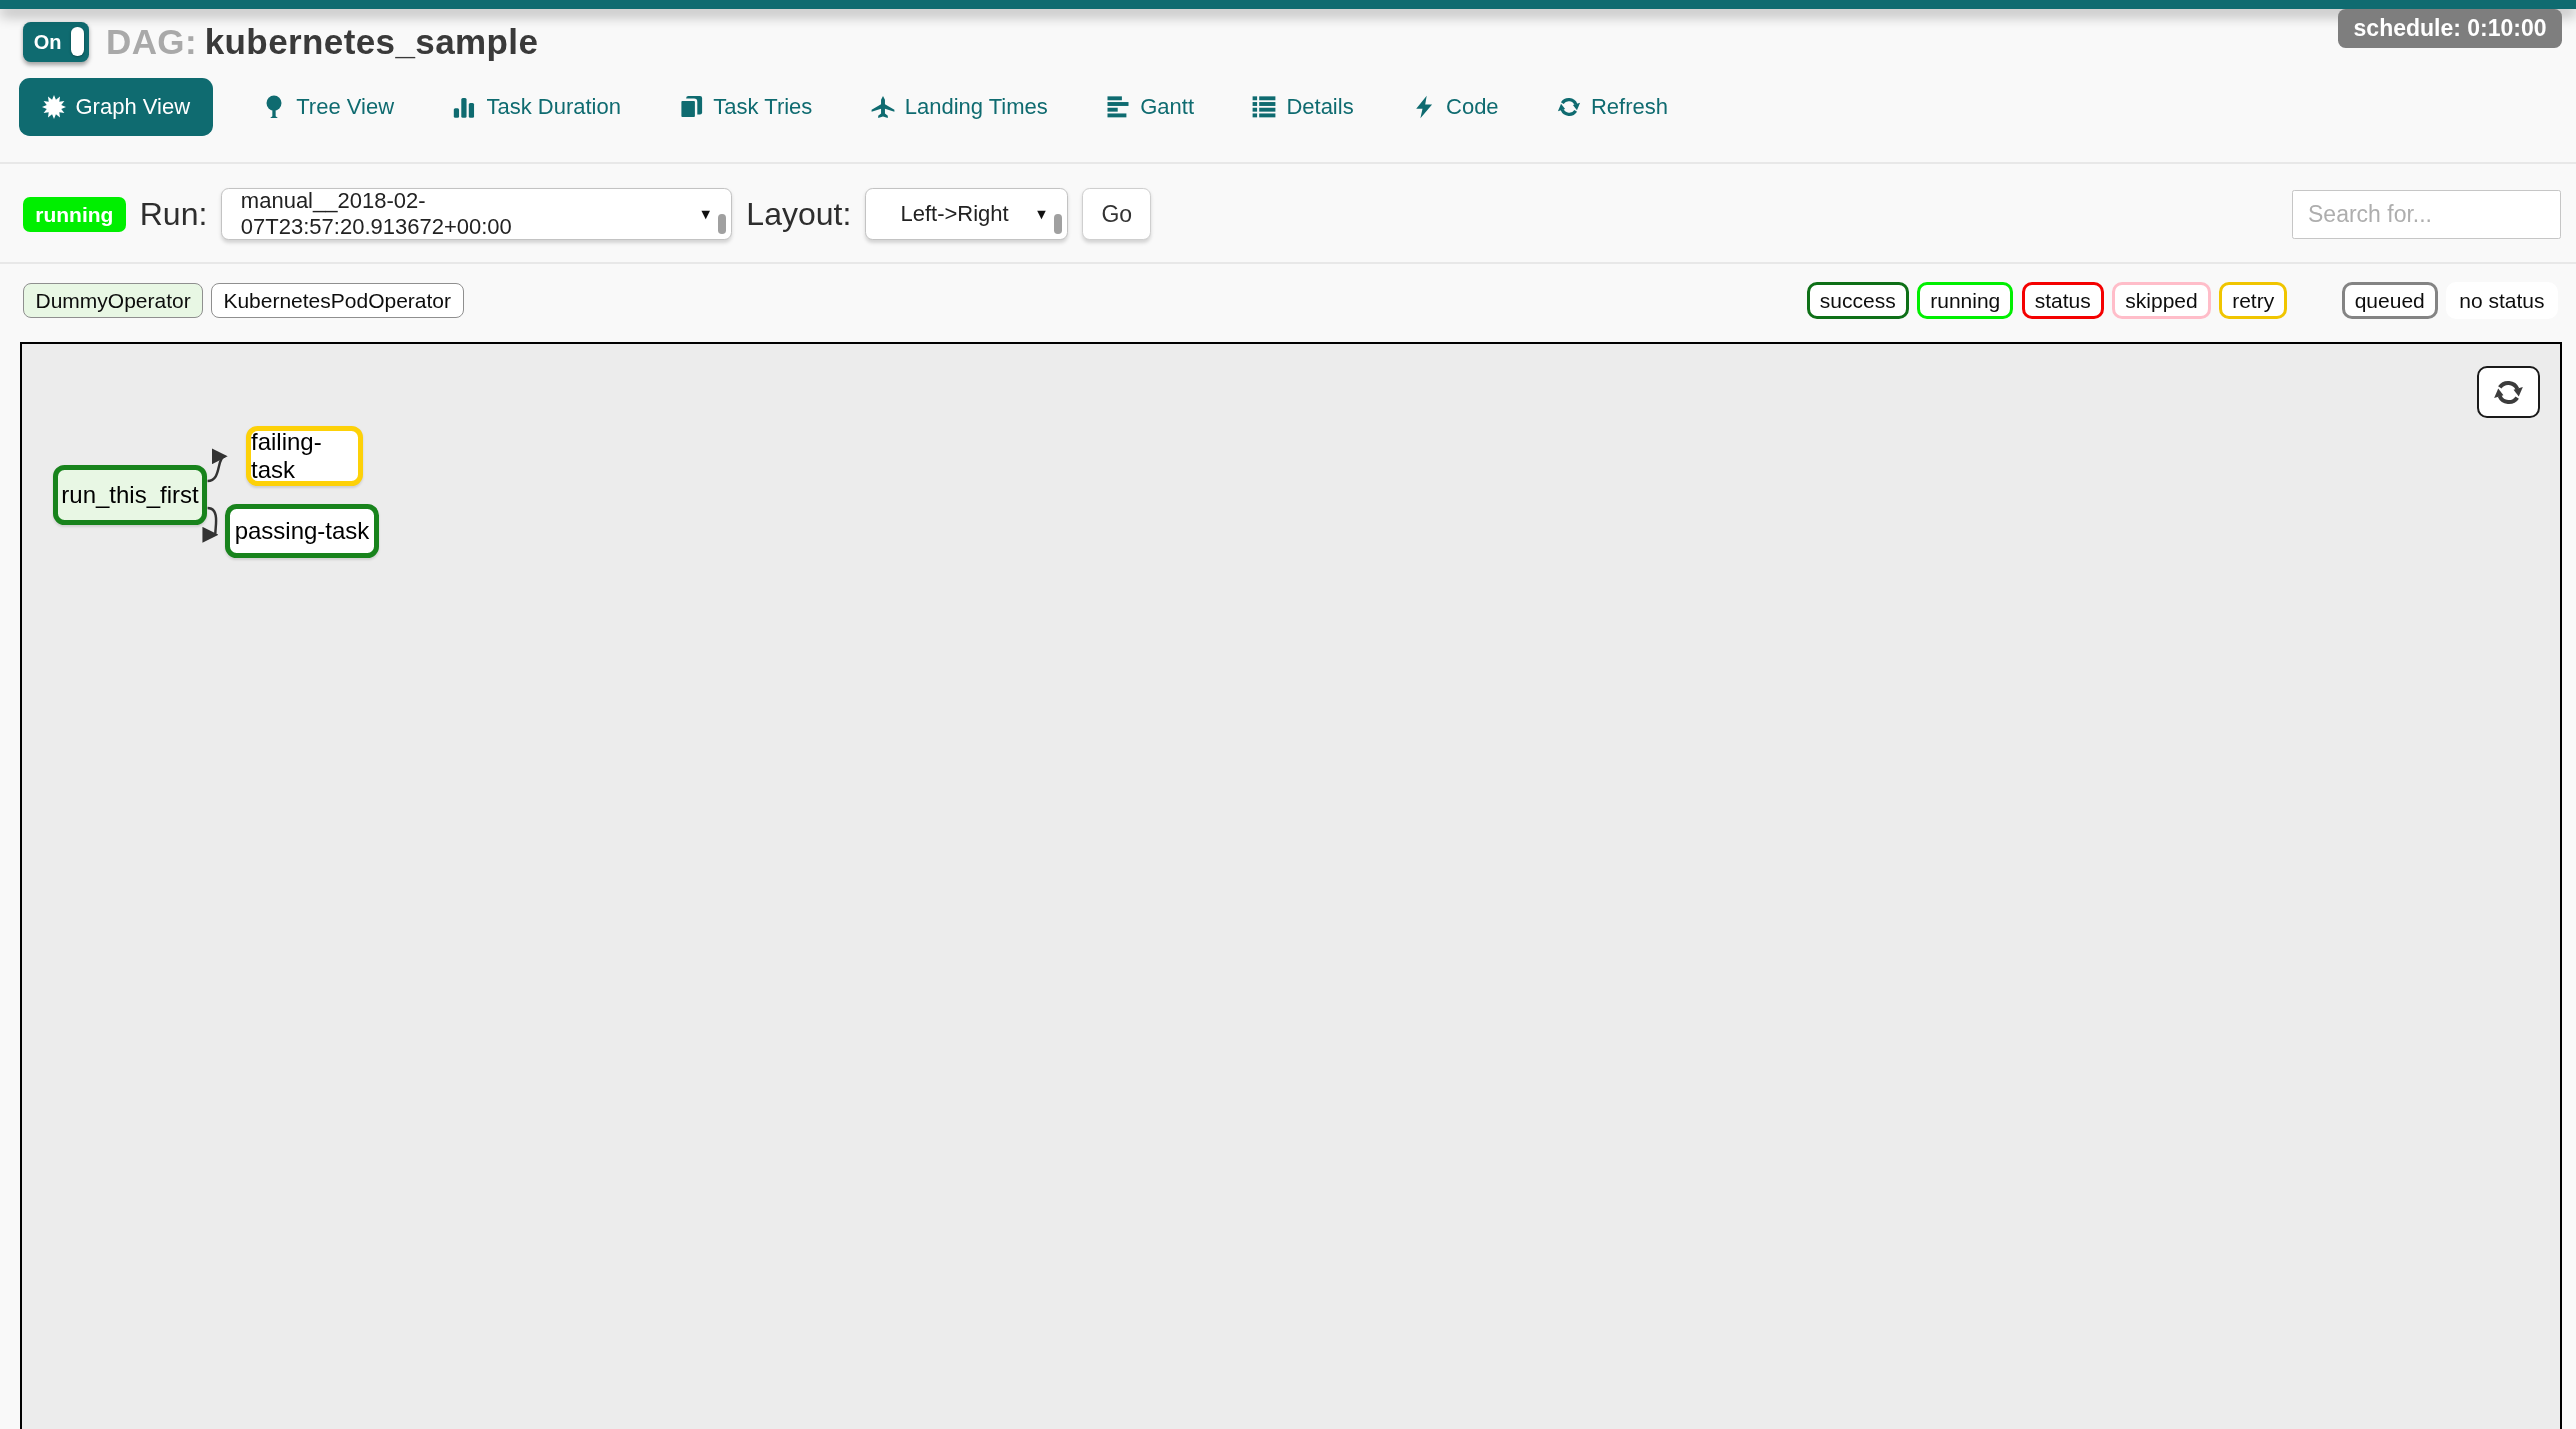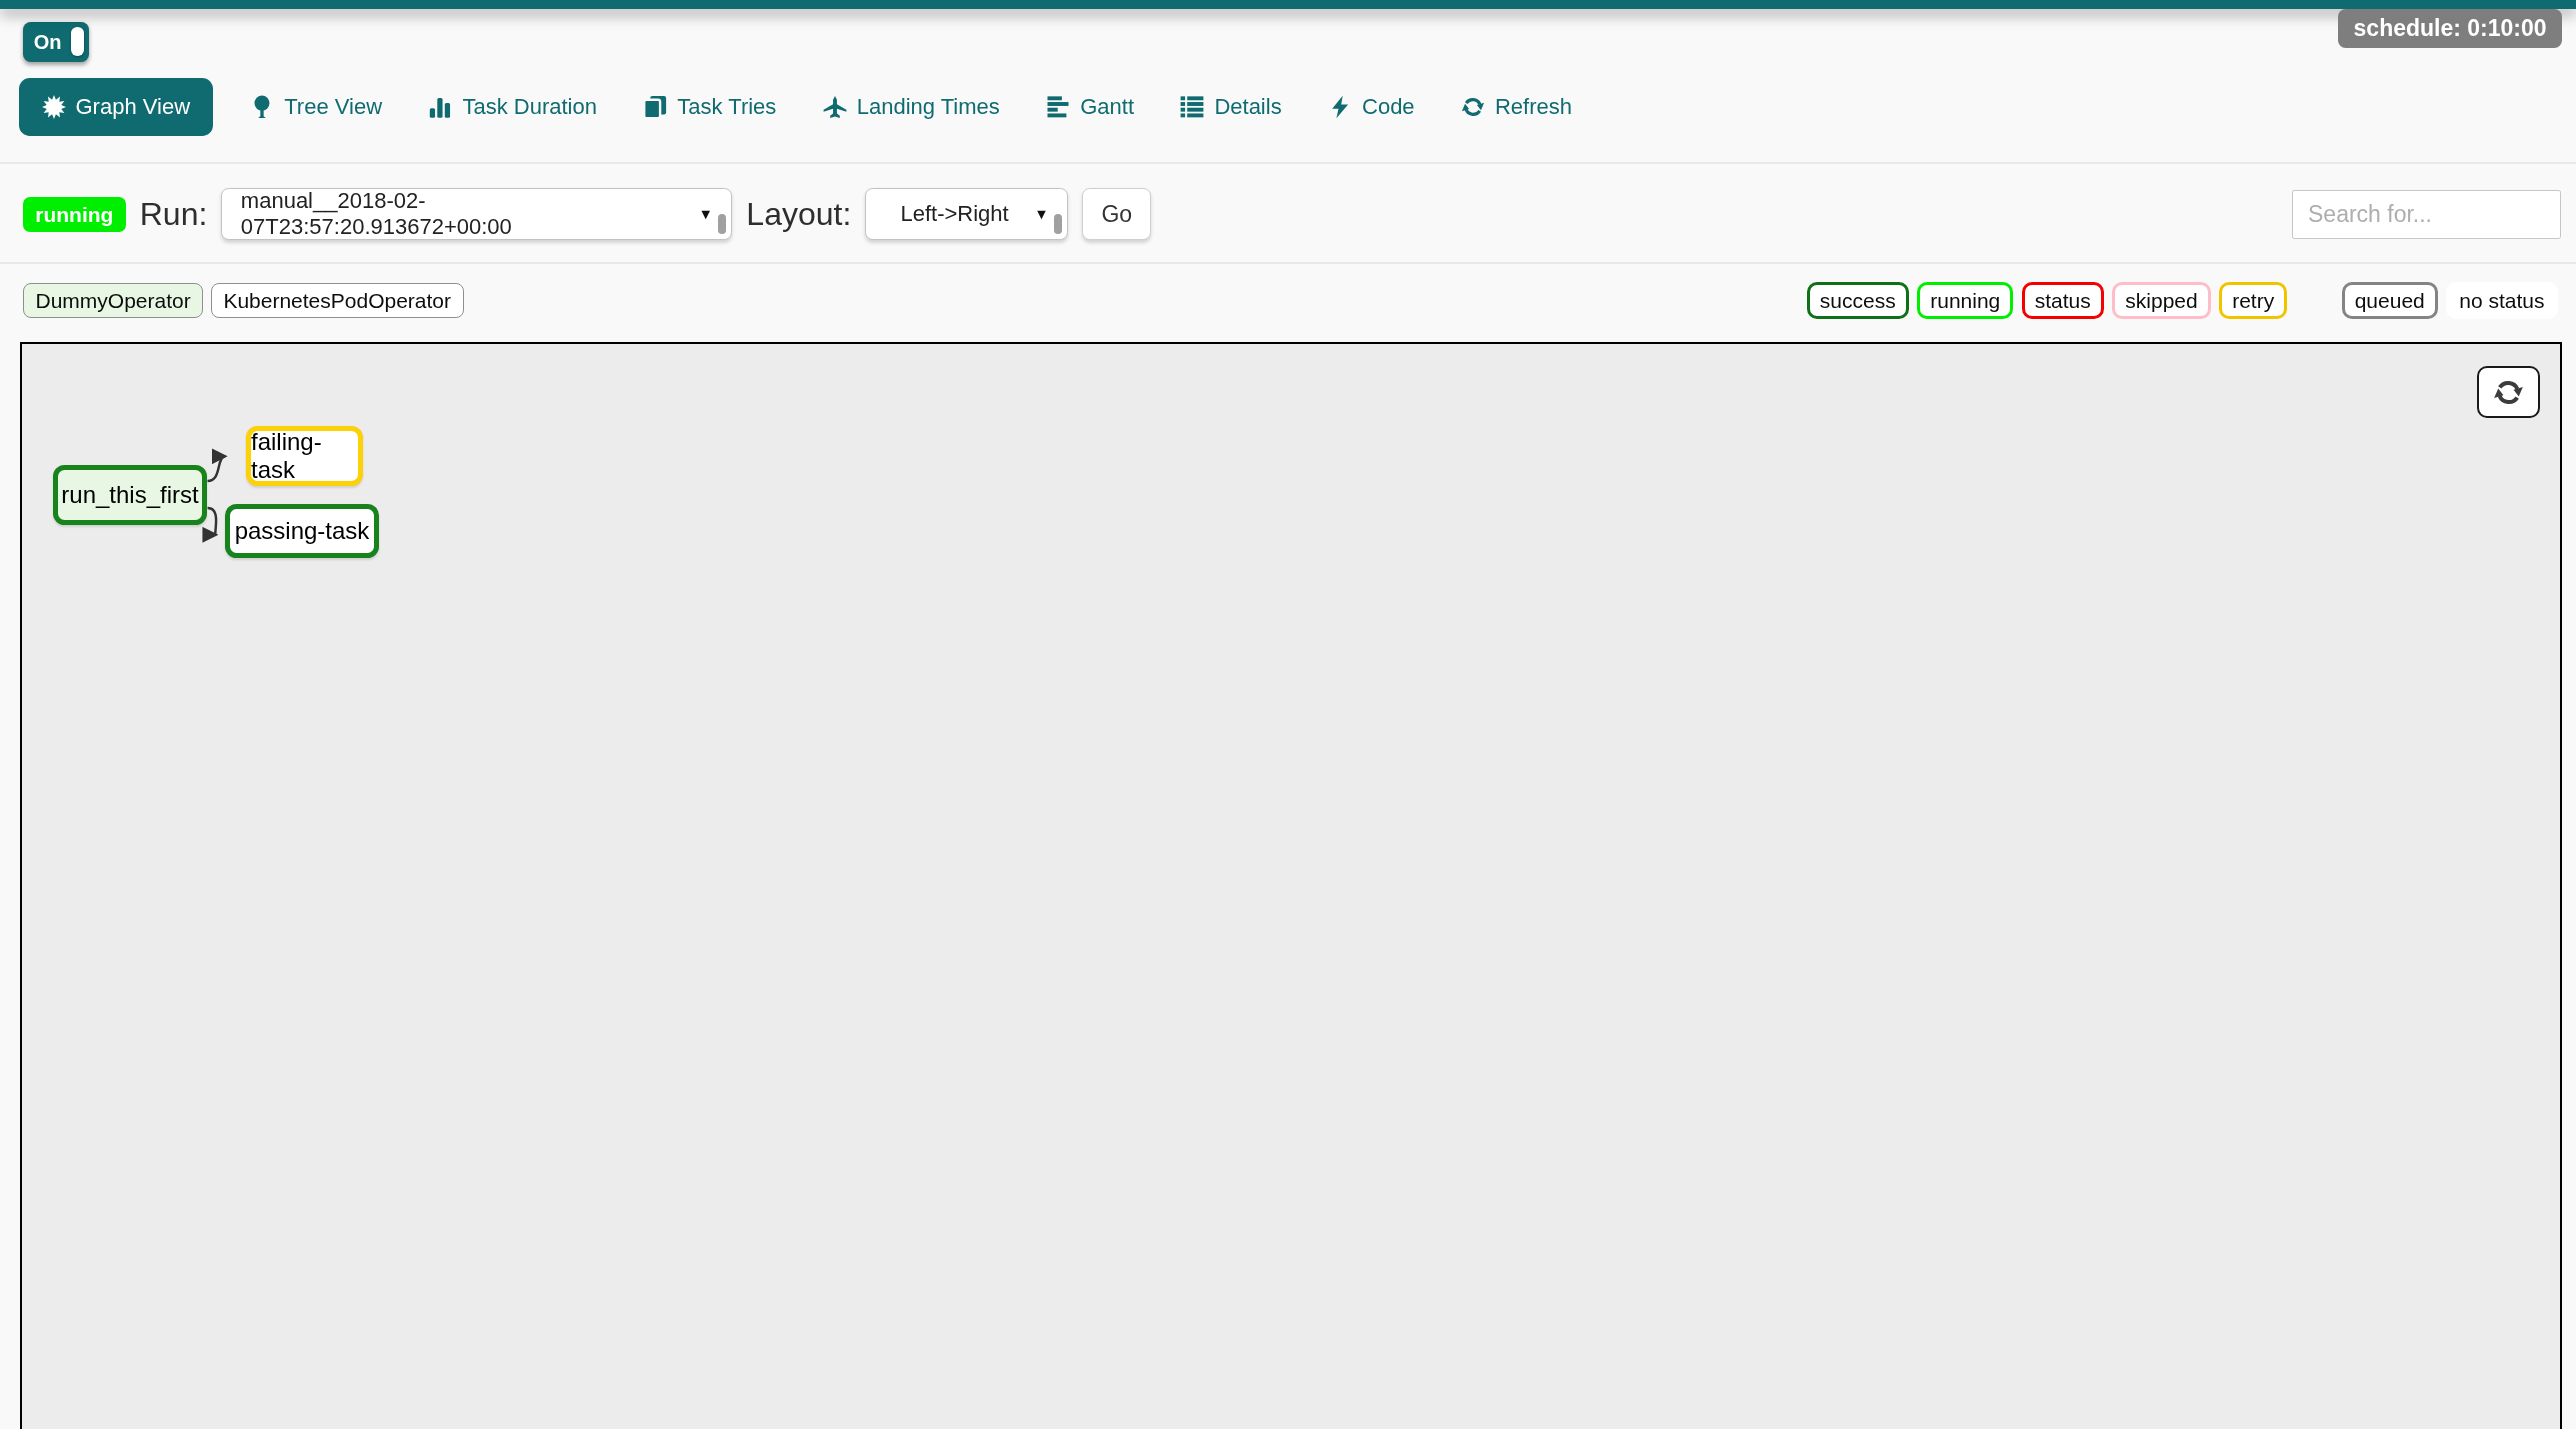--- a/index.html
+++ b/index.html
@@ -33,21 +33,21 @@
   }
   .toggle-label { position:absolute; left:10.8px; top:50%; transform:translateY(-50%);
     color:#fff; font-weight:bold; font-size:20px; }
   .toggle-knob { position:absolute; right:5.4px; top:5.4px; width:12.3px; height:29px;
     background:#fff; border-radius:6.2px; box-shadow:0 0.8px 2.3px rgba(0,0,0,.4); }
   .page-title { font-size:35px; font-weight:bold; letter-spacing:0.4px; }
   .title-prefix { color:#a9a9a9; margin-right:7.7px; }
   .title-name { color:#3a3a3a; }
 
   
-  .tabs { position:absolute; top:78px; left:18.5px; display:flex; align-items:center; gap:28px; }
+  .tabs { position:absolute; top:78px; left:18.5px; display:flex; align-items:center; gap:40px; }
   .tab {
     display:flex; align-items:center; gap:10px;
     color:#0f6b70; font-size:22px; padding:16px 9.2px; border-radius:10.8px;
     cursor:pointer; text-decoration:none; white-space:nowrap;
   }
   .tab.active { background:#0f6b70; color:#fff; padding:16px 23px; }
   .tab svg { width:24px; height:24px; display:block; }
   .tab .ic { display:block; line-height:0; }
 
   .divider { position:absolute; left:0; right:0; height:1.5px; background:#e8e8e8; }
@@ -137,20 +137,23 @@
 
 <div class="topbar"></div>
 
 <span class="schedule-badge">schedule: 0:10:00</span>
 
 <div class="header">
   <div class="toggle">
     <span class="toggle-label">On</span>
     <span class="toggle-knob"></span>
   </div>
+  <div class="page-title">
+    <span class="title-prefix">DAG:</span><span class="title-name">kubernetes_sample</span>
+  </div>
 </div>
 
 <div class="tabs">
   <a class="tab active">
     <span class="ic">
       <svg viewBox="0 0 16 16">
           <polygon fill="currentColor" points="16,8 12.83,9.29 14.93,12 11.54,11.54 12,14.93 9.29,12.83 8,16 6.71,12.83 4,14.93 4.46,11.54 1.07,12 3.17,9.29 0,8 3.17,6.71 1.07,4 4.46,4.46 4,1.07 6.71,3.17 8,0 9.29,3.17 12,1.07 11.54,4.46 14.93,4 12.83,6.71"></polygon>
         </svg>
     </span>
     <span>Graph View</span>

